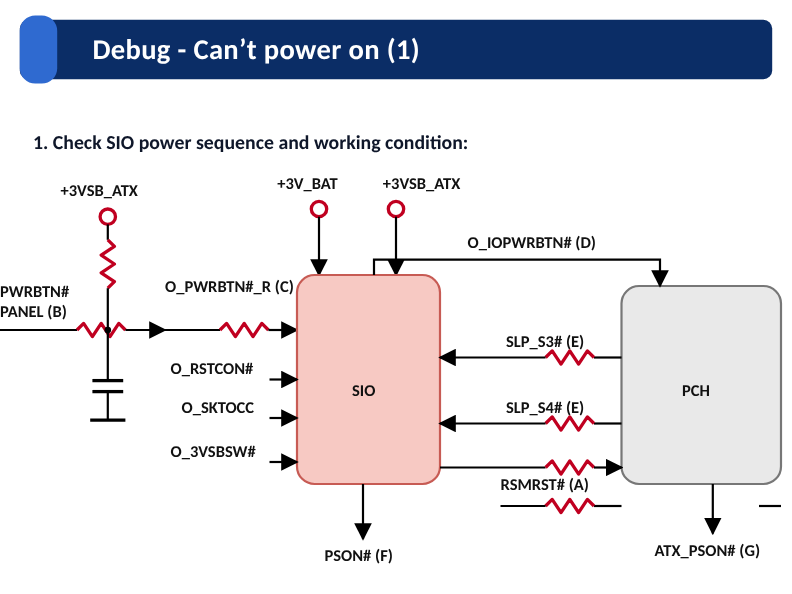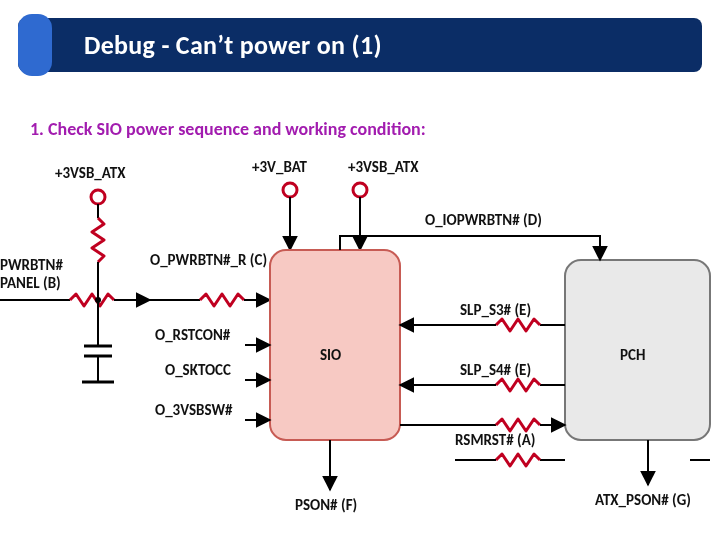--- a/index.html
+++ b/index.html
@@ -32,21 +32,21 @@
     position: absolute;
     left: 30px; right: 10px; top: 0; bottom: 0;
     display: flex; align-items: center;
     color: #fff; font-weight: 700; font-size: 26px;
     letter-spacing: .3px;
     margin-left: 36px;
   }
   .heading {
     position: absolute;
     left: 30px; top: 118px;
-    font-weight: 700; font-size: 18px; color: #a21caf;
+    font-weight: 700; font-size: 18px; color: #0f172a;
   }
   svg.diagram {
     position: absolute;
     left: 0; top: 150px;
     width: 720px; height: 380px;
   }
   svg text { font-family: "Segoe UI", Calibri, Arial, sans-serif; }
   .lbl   { font-size: 15px; font-weight: 700; fill: #111; }
   .lblB  { font-size: 15px; font-weight: 700; fill: #111; }
   .line  { stroke: #000; stroke-width: 2; fill: none; }

